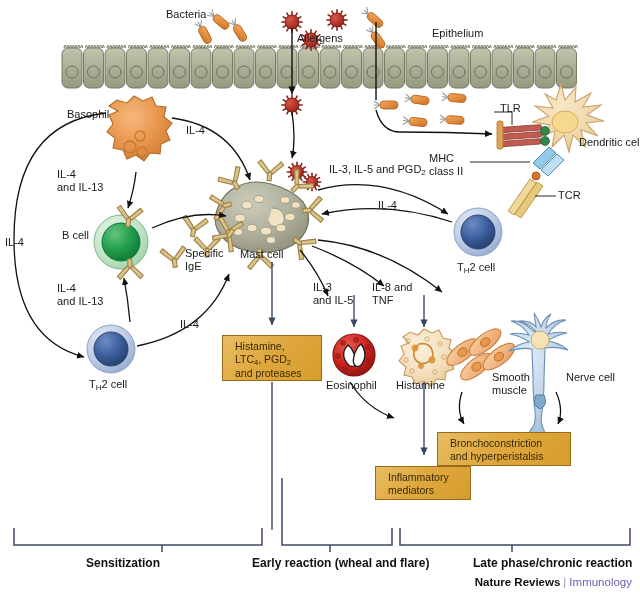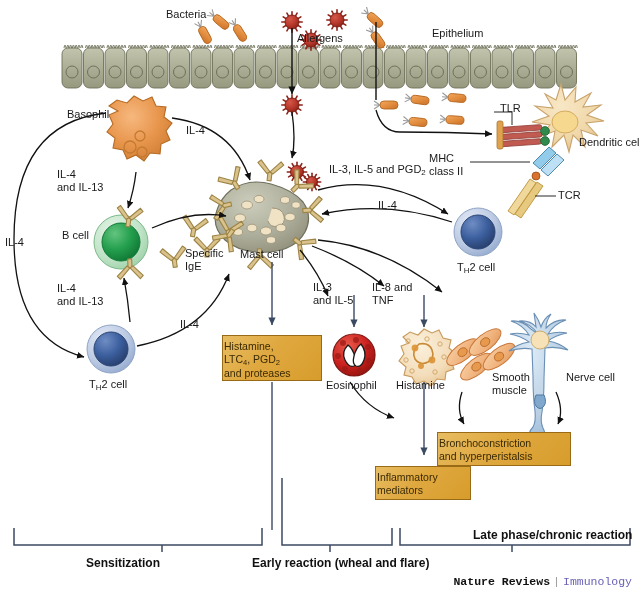--- a/index.html
+++ b/index.html
@@ -27,28 +27,28 @@
   }
   .box {
     position: absolute;
     box-sizing: border-box;
     border: 1px solid #9a6b16;
     background: linear-gradient(135deg, #e8bd63 0%, #dfa83f 45%, #d79c2c 100%);
     color: #3a2a05;
     font-family: "Liberation Sans", sans-serif;
     font-size: 10.5px;
     line-height: 1.24;
-    padding: 4px 1px;
+    padding: 4px 12px;
     white-space: pre;
   }
   .footer {
     position: absolute;
     right: 8px;
     bottom: 10px;
-    font-family: Liberation Mono, monospace;
+    font-family: Liberation Sans, sans-serif;
     font-size: 11.5px;
     font-weight: bold;
     color: #111;
   }
   .footer .sep { color: #999; font-weight: normal; padding: 0 3px; }
   .footer .jr { color: #6a63b6; font-weight: normal; }
   svg.layer {
     position: absolute;
     left: 0; top: 0;
     width: 640px;
@@ -822,17 +822,17 @@
 
   <div class="box" style="left:375px; top:466px; width:96px; height:34px;">Inflammatory
 mediators</div>
 
   <div class="box" style="left:437px; top:432px; width:134px; height:34px;">Bronchoconstriction
 and hyperperistalsis</div>
 
 
   <div class="stage-lbl" style="left:86px; top:556px;">Sensitization</div>
   <div class="stage-lbl" style="left:252px; top:556px;">Early reaction (wheal and flare)</div>
-  <div class="stage-lbl" style="left:438px; top:528px;padding-left:35px;">Late phase/chronic reaction</div>
+  <div class="stage-lbl" style="left:438px; top:556px;padding-left:35px;">Late phase/chronic reaction</div>
 
   <div class="footer"><span>Nature Reviews</span><span class="sep">|</span><span class="jr">Immunology</span></div>
 
 </div>
 
 </body></html>

